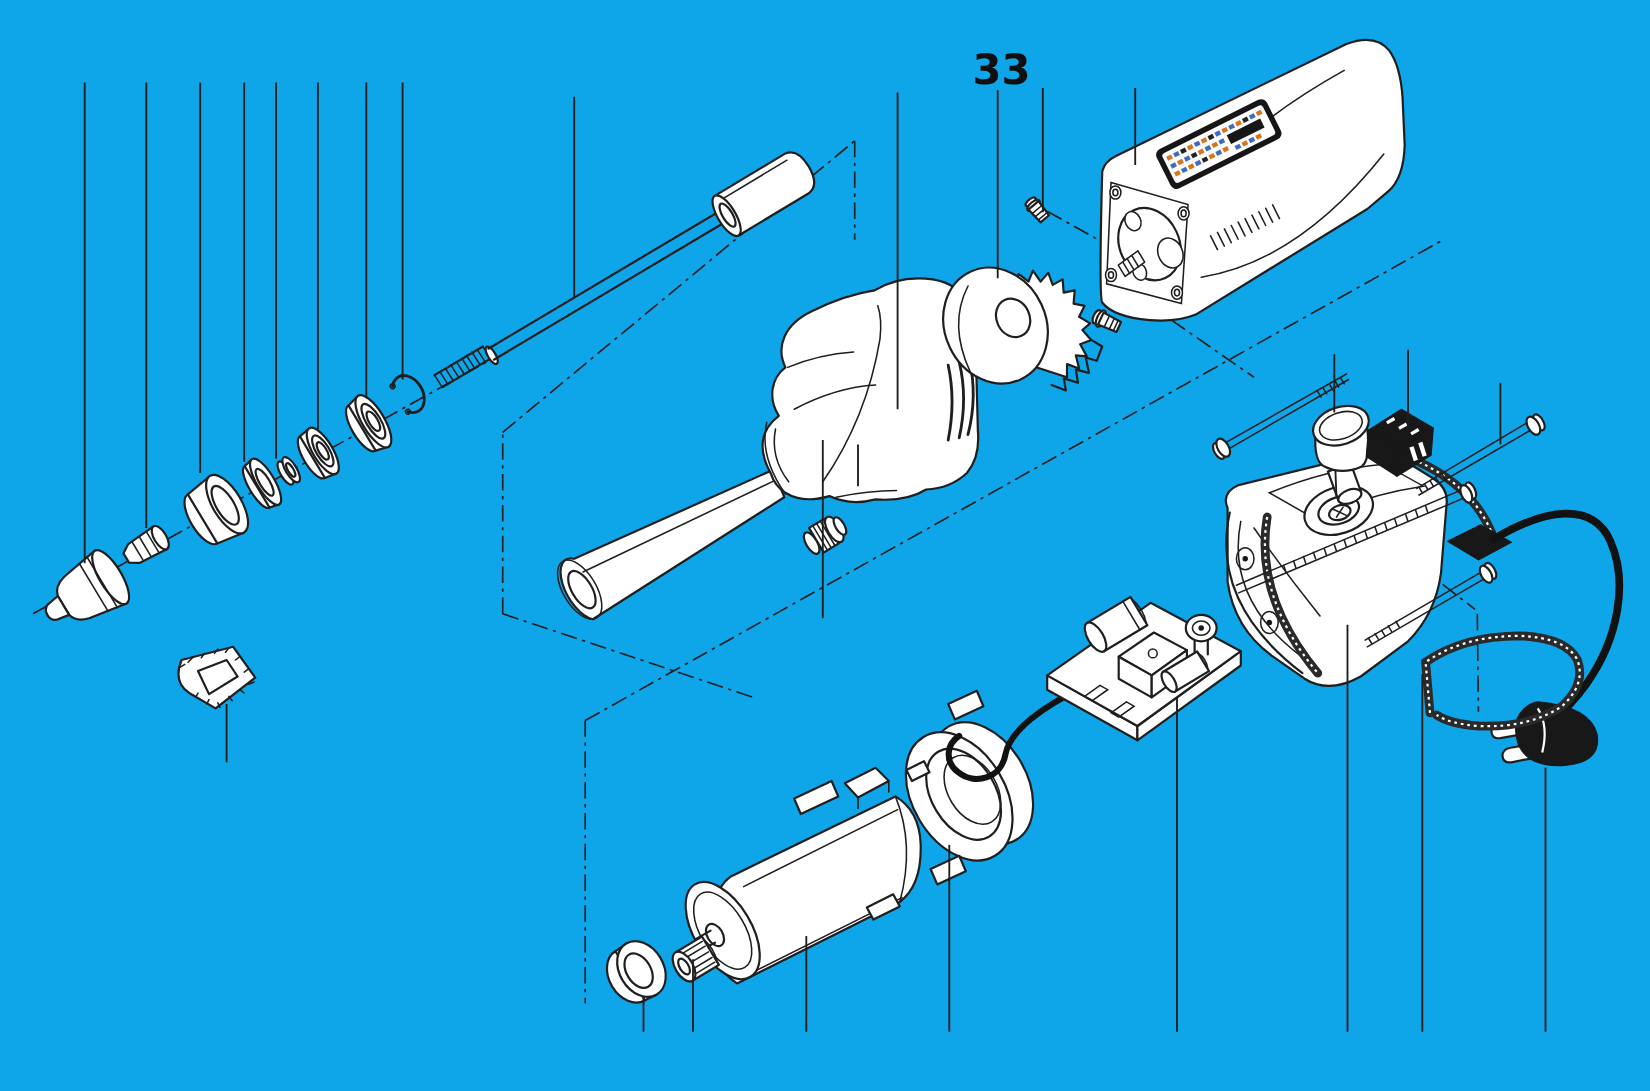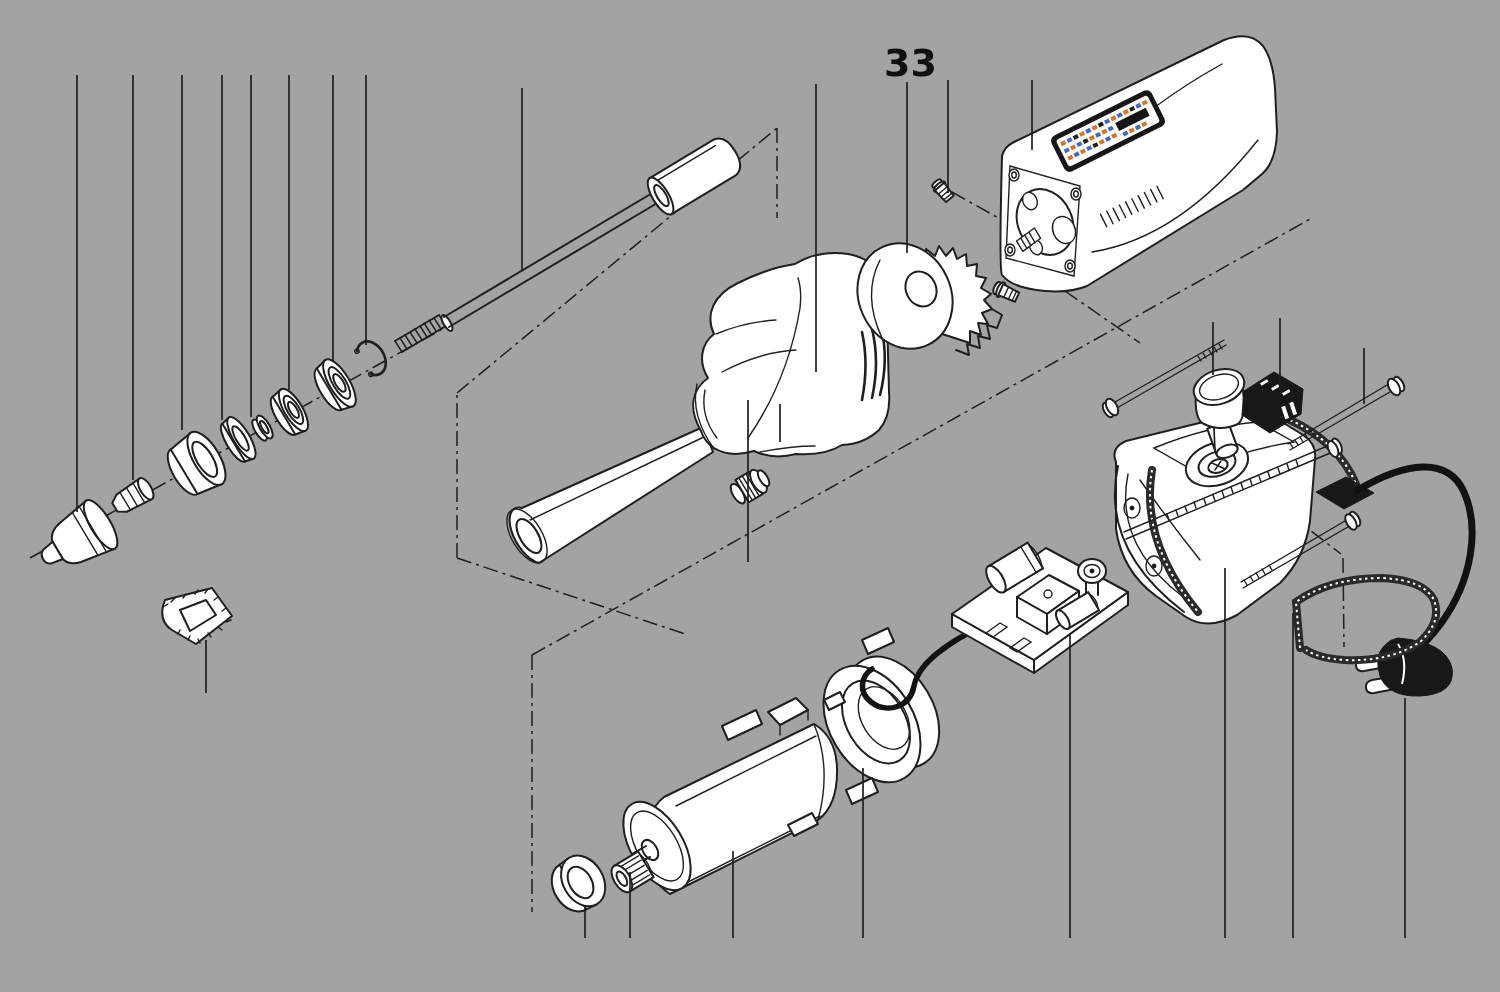--- a/index.html
+++ b/index.html
@@ -1,16 +1,16 @@
 <!DOCTYPE html>
 <html><head>
 <meta charset="utf-8">
 <style>
   html,body{margin:0;padding:0;background:#fff;}
-  #stage{position:relative;width:1500px;height:992px;background:#a3a3a3;overflow:hidden;
+  #stage{position:relative;width:1500px;height:992px;background:#0ea5e9;overflow:hidden;
          font-family:"DejaVu Sans",sans-serif;}
   svg{position:absolute;left:0;top:0;}
   .wf{fill:#ffffff;stroke:#1f1f1f;stroke-width:2;stroke-linejoin:round;}
   .wf15{fill:#ffffff;stroke:#1f1f1f;stroke-width:1.4;stroke-linejoin:round;}
   .s2{fill:none;stroke:#1f1f1f;stroke-width:2;stroke-linecap:round;stroke-linejoin:round;}
   .s15{fill:none;stroke:#1f1f1f;stroke-width:1.4;stroke-linecap:round;}
   .s25{fill:none;stroke:#1f1f1f;stroke-width:2.6;stroke-linecap:round;}
   .ld{fill:none;stroke:#1f1f1f;stroke-width:1.7;}
   .dd{fill:none;stroke:#1f1f1f;stroke-width:1.5;stroke-dasharray:15 5 3 5;}
   .blk{fill:#181818;stroke:#181818;stroke-width:1;stroke-linejoin:round;}

